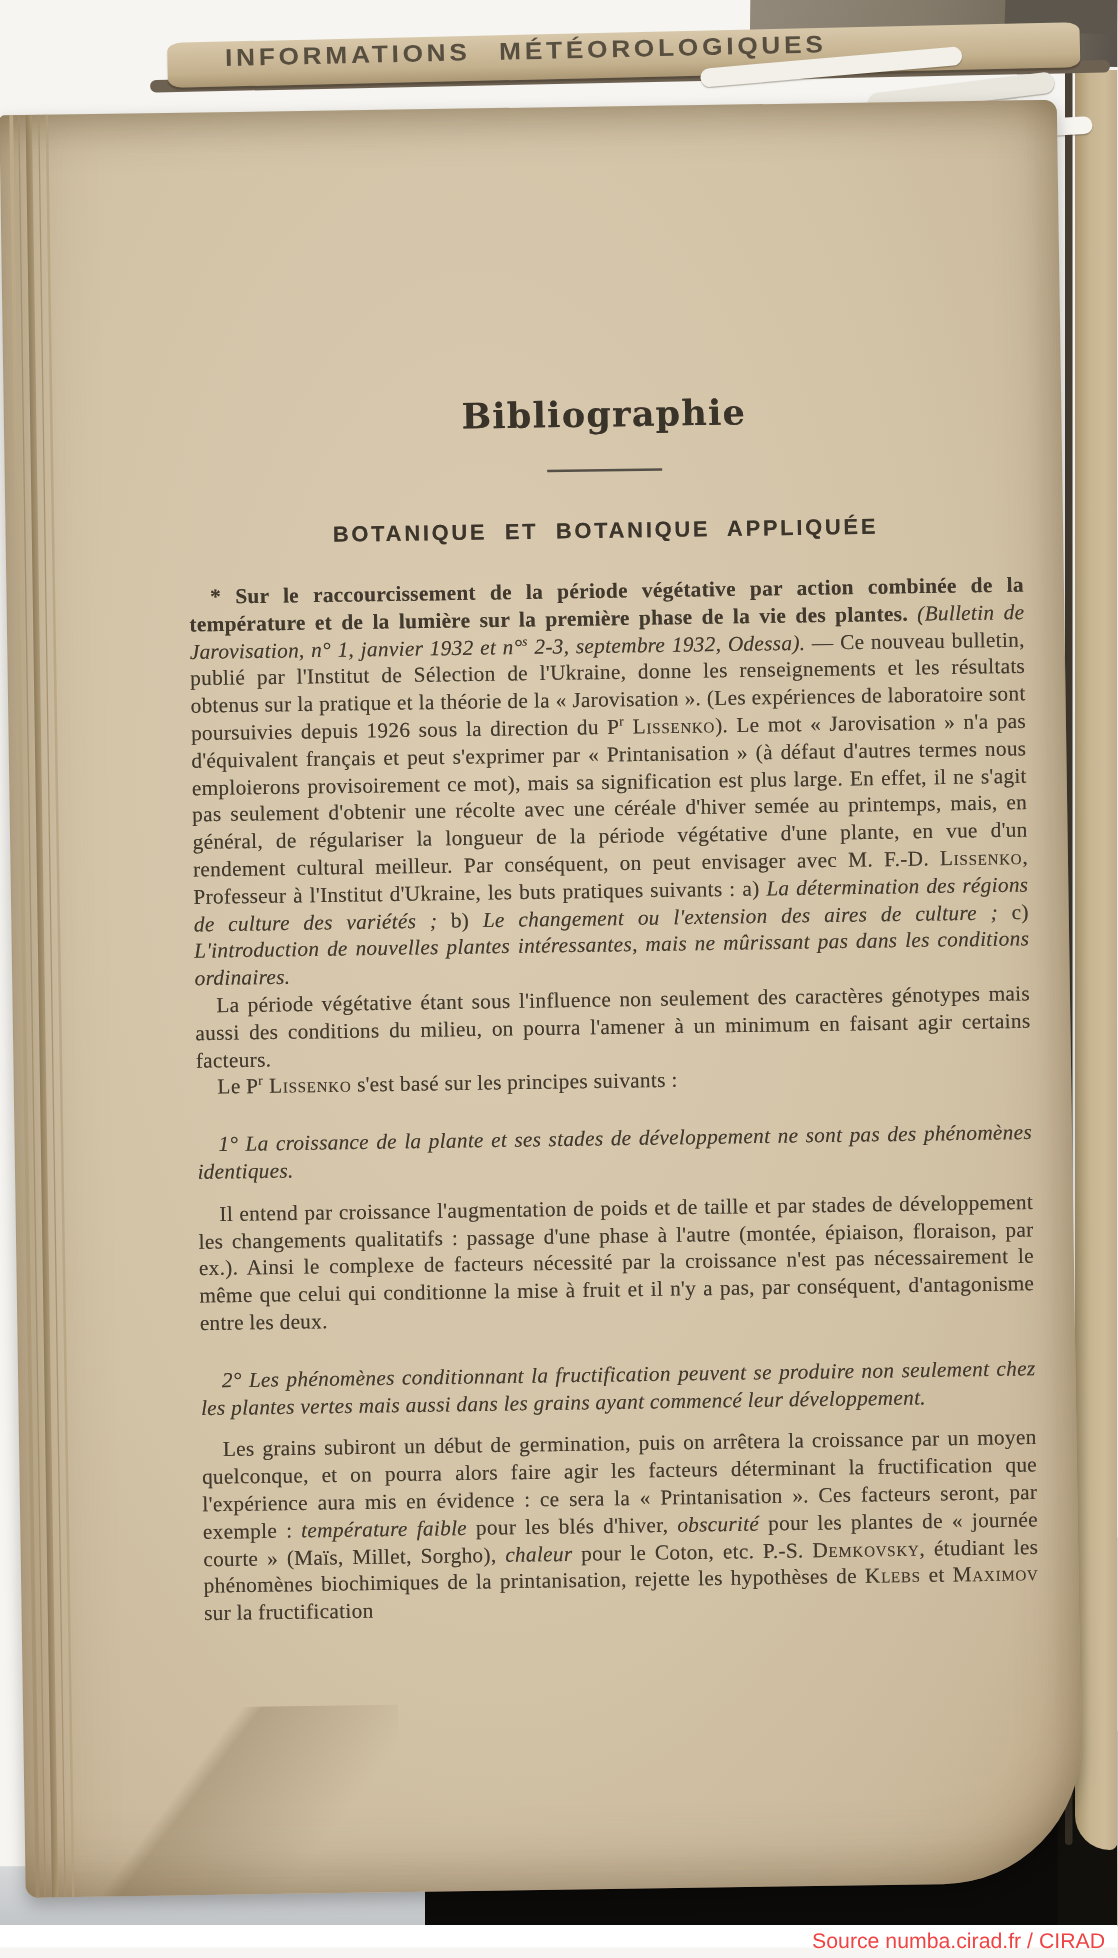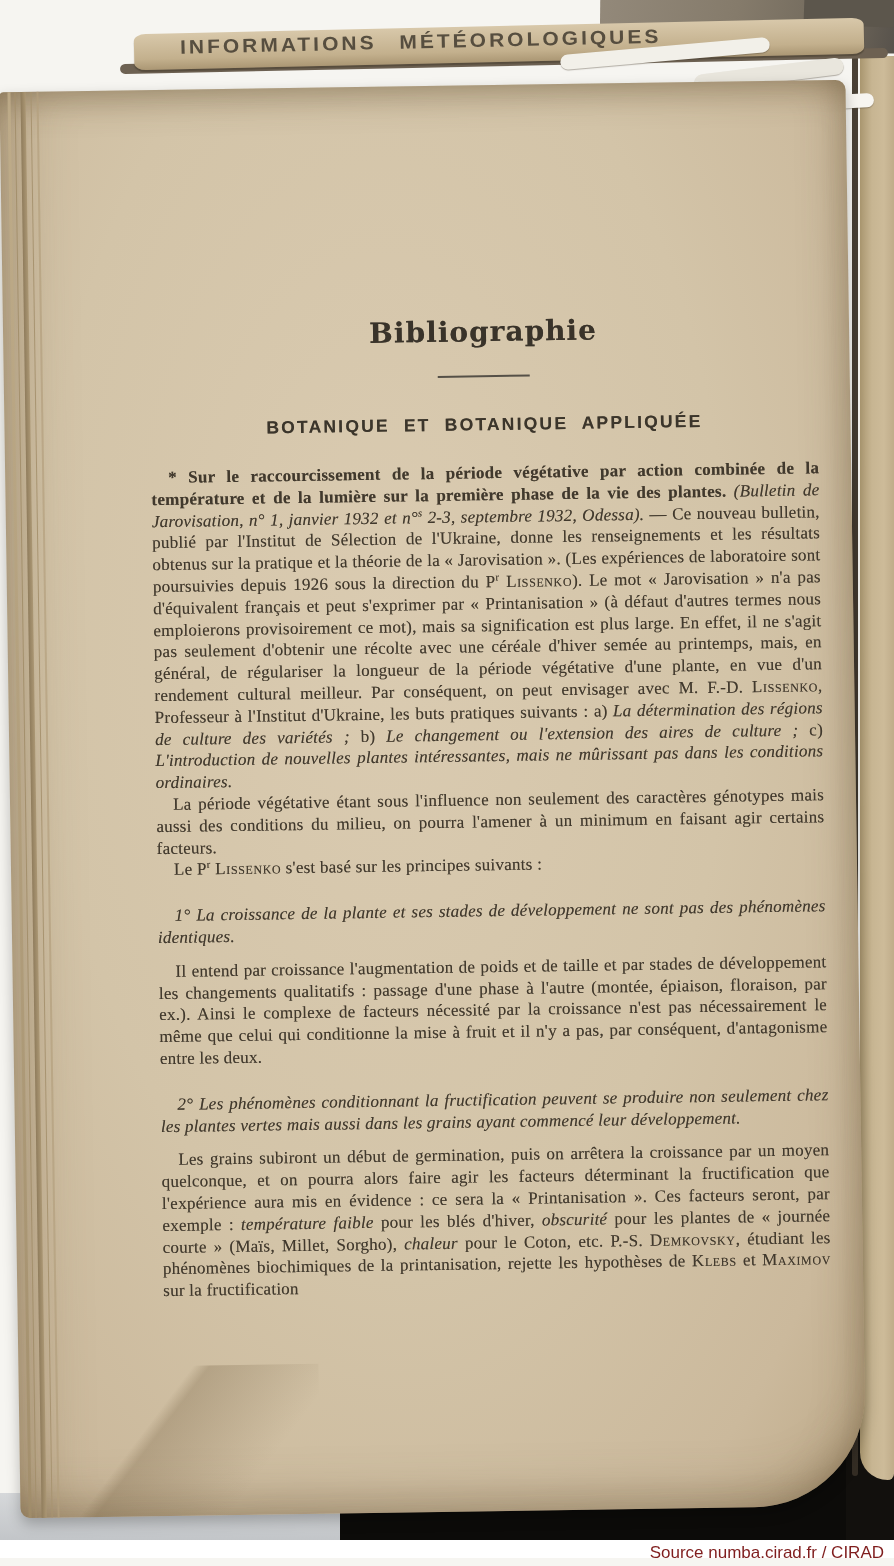--- a/index.html
+++ b/index.html
@@ -78,21 +78,21 @@
   p.gap-md { margin-top:12px; }
   p.gap-lg { margin-top:24px; }
   .seg-b  { font-weight:bold; }
   .seg-i  { font-style:italic; }
   .seg-sc { font-variant:small-caps; letter-spacing:.6px; }
   .seg-sup  { vertical-align:super; font-size:62%; line-height:0; }
   .seg-isup { vertical-align:super; font-size:62%; line-height:0; font-style:italic; }
 
   
   .footer-bar { position:absolute; left:0; top:1540px; width:894px; height:18px; background:#ffffff;
-    font-family:"Liberation Sans", sans-serif; font-size:17px; color:#7f1d1d;
+    font-family:"Liberation Sans", sans-serif; font-size:17px; color:#ef4444;
     text-align:right; line-height:25px; padding-right:10px; }
 </style>
 </head>
 <body>
 
 <div class="stage">
 
   <div class="gray-strip"></div>
   <div class="black-zone"></div>
   <div class="black-side"></div>

